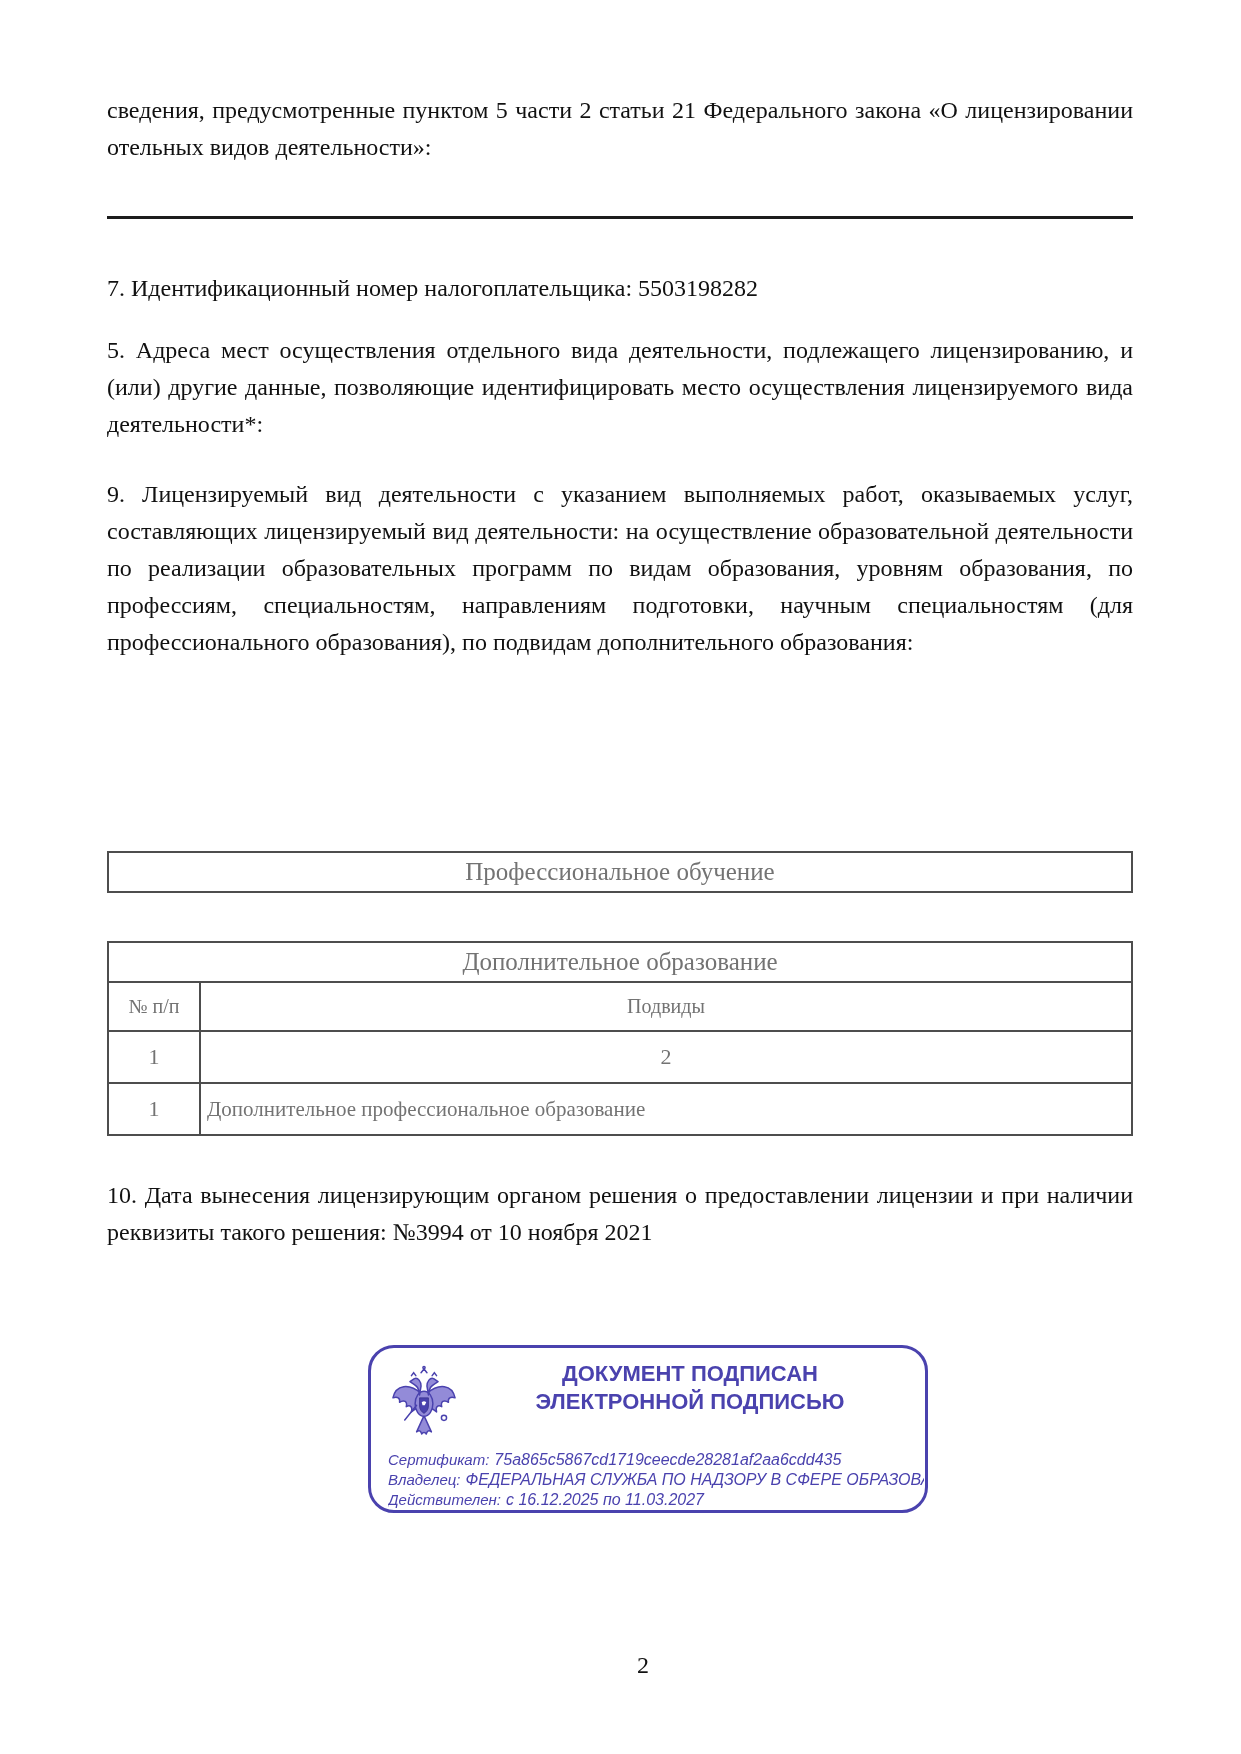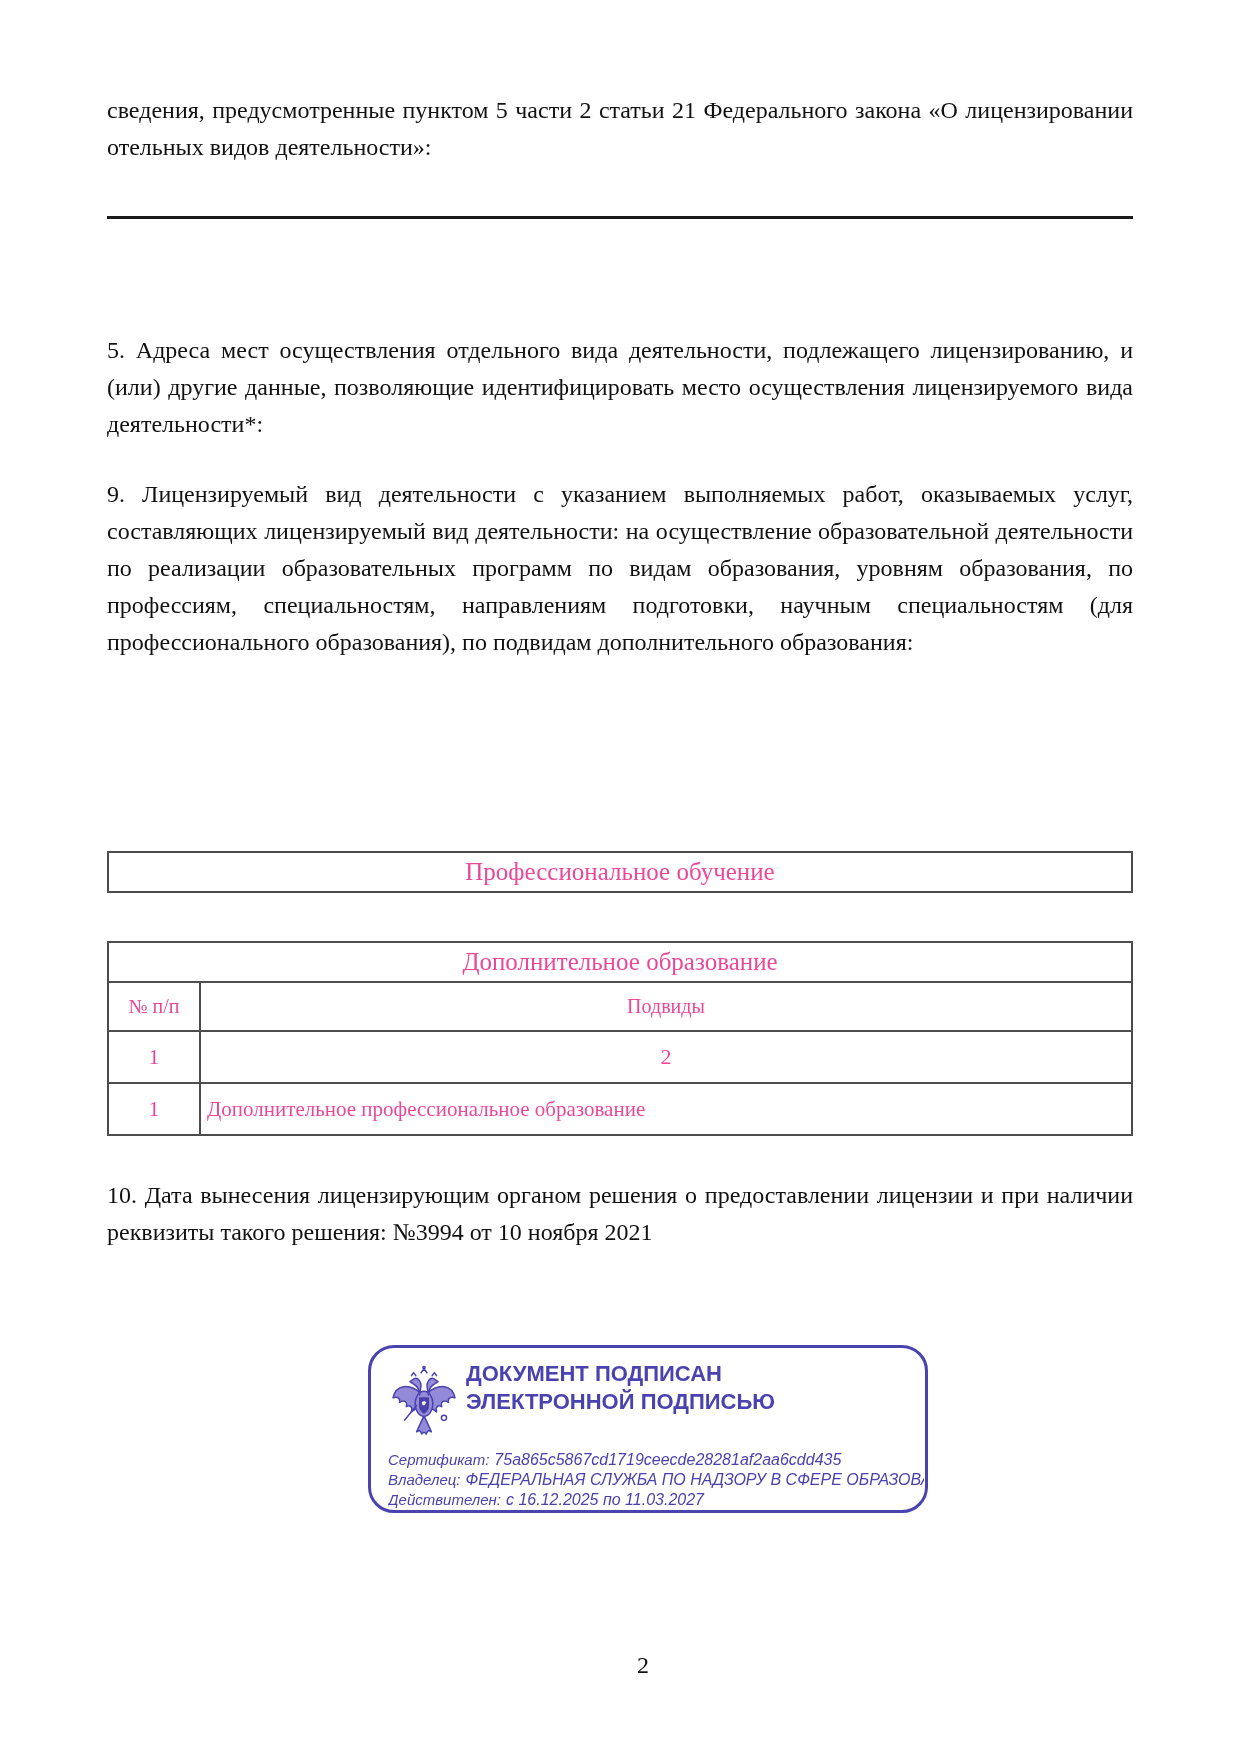--- a/index.html
+++ b/index.html
@@ -25,21 +25,21 @@
     font-size:19px; line-height:24px; text-align:center; color:#1a1a1a;
   }
   .item7  { top:270px; }
   .item8  { top:332px; }
   .item9  { top:476px; }
   .item10 { top:1177px; }
 
   table.doc-table {
     position:absolute; left:107px; width:1026px;
     border-collapse:collapse;
-    font-size:21px; color:#ec4899;
+    font-size:21px; color:#737373;
   }
   .table-pro { top:851px; }
   .table-add { top:941px; }
   table.doc-table td, table.doc-table th {
     border:2px solid #4d4d4d;
     padding:12px 6px;
     font-weight:normal;
   }
   .tbl-title {
     text-align:center; font-weight:bold; font-size:25px;
@@ -59,21 +59,21 @@
     background:#ffffff;
     color:#4a42ae;
     font-family:"Liberation Sans", sans-serif;
     overflow:hidden;
   }
   .stamp-emblem {
     position:absolute; left:16px; top:13px; width:74px; height:90px;
   }
   .stamp-head {
     position:absolute; left:95px; top:12px; width:448px;
-    text-align:left; font-weight:bold;
+    text-align:center; font-weight:bold;
     font-size:22px; line-height:28px;
     color:#4a42ae;
   }
   .stamp-lines {
     position:absolute; left:17px; top:102px; width:536px;
     font-size:16px; line-height:20px;
     color:#4a42ae;
     font-style:italic;
   }
   .stamp-line { white-space:nowrap; overflow:hidden; }
@@ -86,20 +86,21 @@
 </style>
 </head>
 <body>
 
 <div class="page">
 
   <p class="block intro">сведения, предусмотренные пунктом 5 части 2 статьи 21 Федерального закона «О лицензировании отельных видов деятельности»:</p>
 
   <div class="field-line"></div>
 
+  <p class="block item7">7. Идентификационный номер налогоплательщика: 5503198282</p>
   <p class="block item8">5. Адреса мест осуществления отдельного вида деятельности, подлежащего лицензированию, и (или) другие данные, позволяющие идентифицировать место осуществления лицензируемого вида деятельности*:</p>
   <p class="block item9">9. Лицензируемый вид деятельности с указанием выполняемых работ, оказываемых услуг, составляющих лицензируемый вид деятельности: на осуществление образовательной деятельности по реализации образовательных программ по видам образования, уровням образования, по профессиям, специальностям, направлениям подготовки, научным специальностям (для профессионального образования), по подвидам дополнительного образования:</p>
 
   <table class="doc-table table-pro">
     <tbody>
       <tr>
         <td class="tbl-title">Профессиональное обучение</td>
       </tr>
     </tbody>
   </table>

